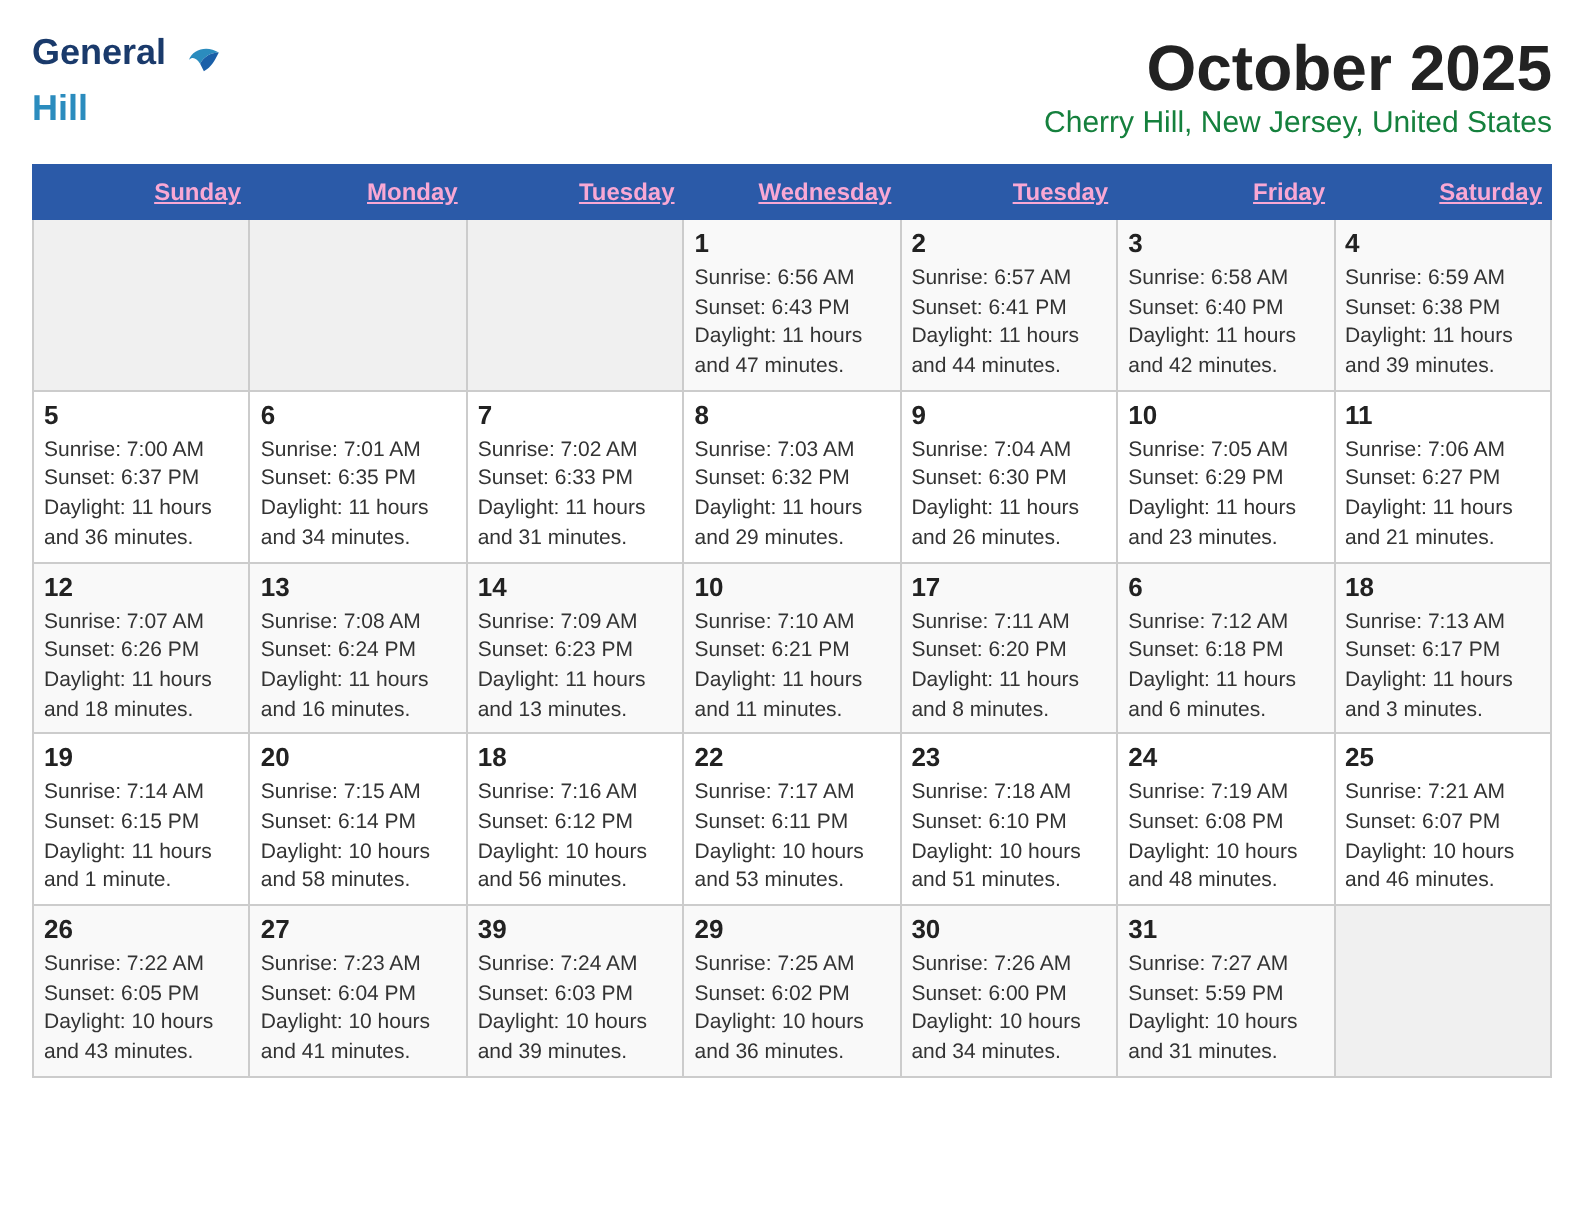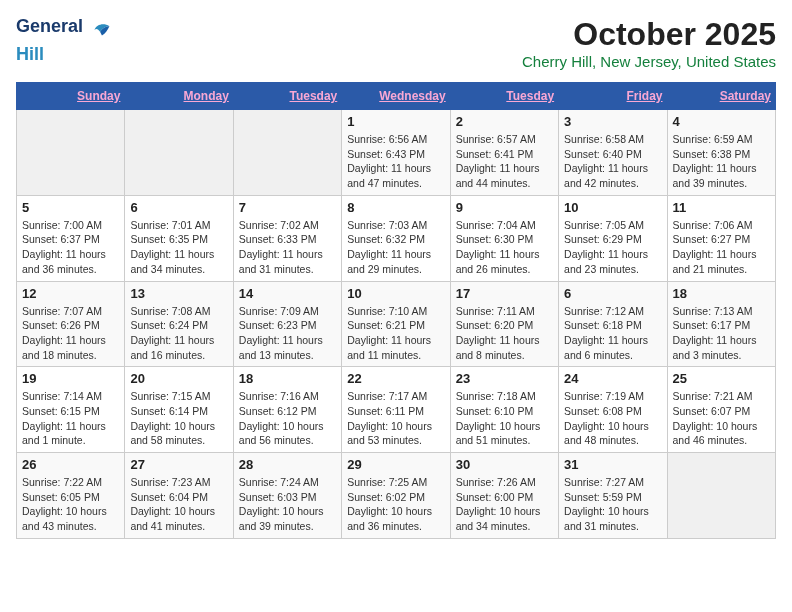--- a/index.html
+++ b/index.html
@@ -236,21 +236,21 @@
       <tr>
         <td>
           <span class="day-number">26</span>
           <div class="day-info">Sunrise: 7:22 AM<br>Sunset: 6:05 PM<br>Daylight: 10 hours and 43 minutes.</div>
         </td>
         <td>
           <span class="day-number">27</span>
           <div class="day-info">Sunrise: 7:23 AM<br>Sunset: 6:04 PM<br>Daylight: 10 hours and 41 minutes.</div>
         </td>
         <td>
-          <span class="day-number">28</span>
+          <span class="day-number">39</span>
           <div class="day-info">Sunrise: 7:24 AM<br>Sunset: 6:03 PM<br>Daylight: 10 hours and 39 minutes.</div>
         </td>
         <td>
           <span class="day-number">29</span>
           <div class="day-info">Sunrise: 7:25 AM<br>Sunset: 6:02 PM<br>Daylight: 10 hours and 36 minutes.</div>
         </td>
         <td>
           <span class="day-number">30</span>
           <div class="day-info">Sunrise: 7:26 AM<br>Sunset: 6:00 PM<br>Daylight: 10 hours and 34 minutes.</div>
         </td>

